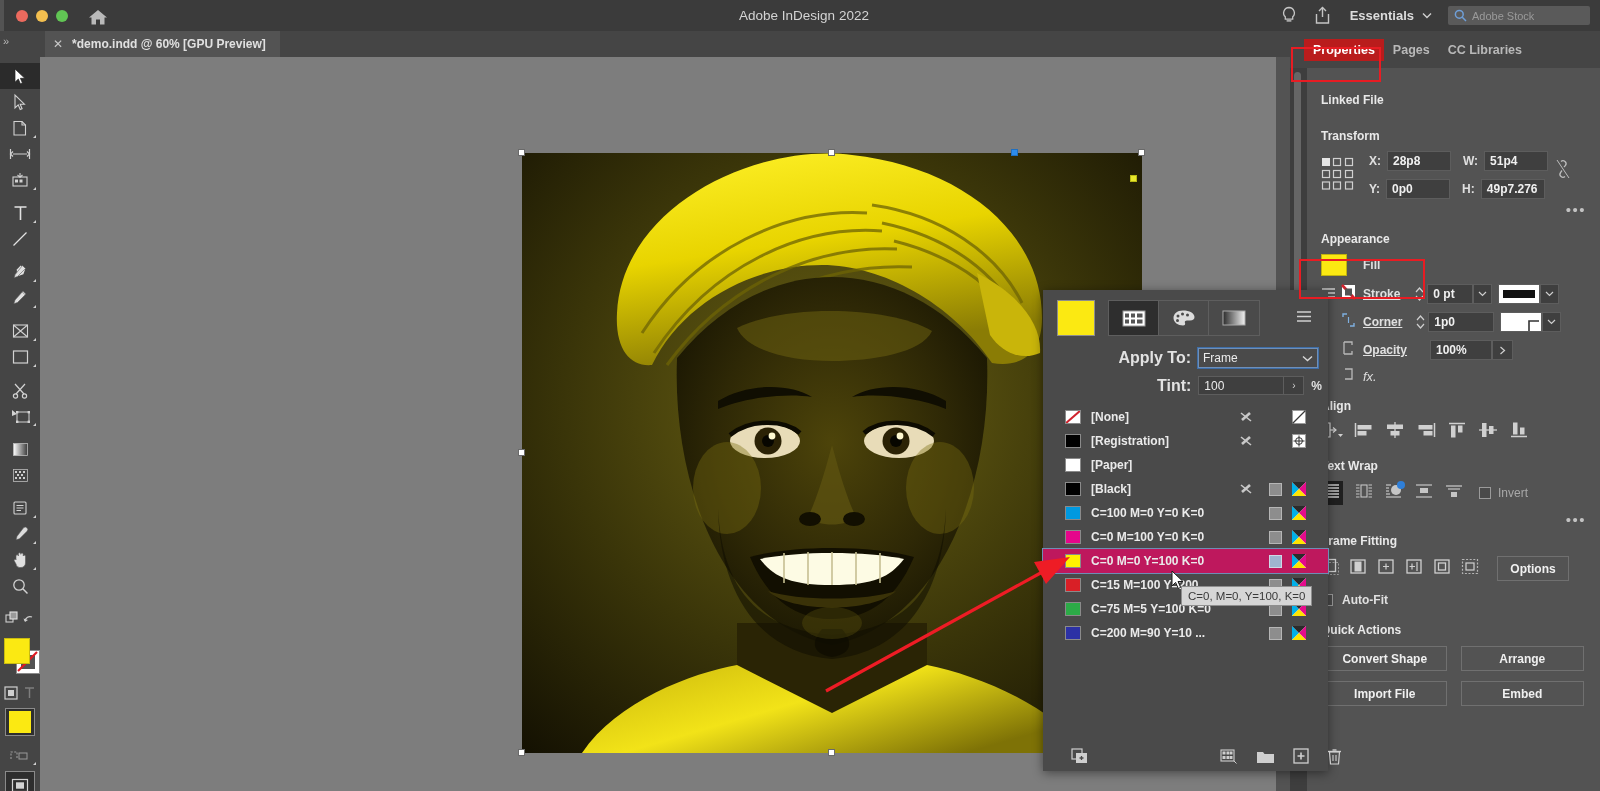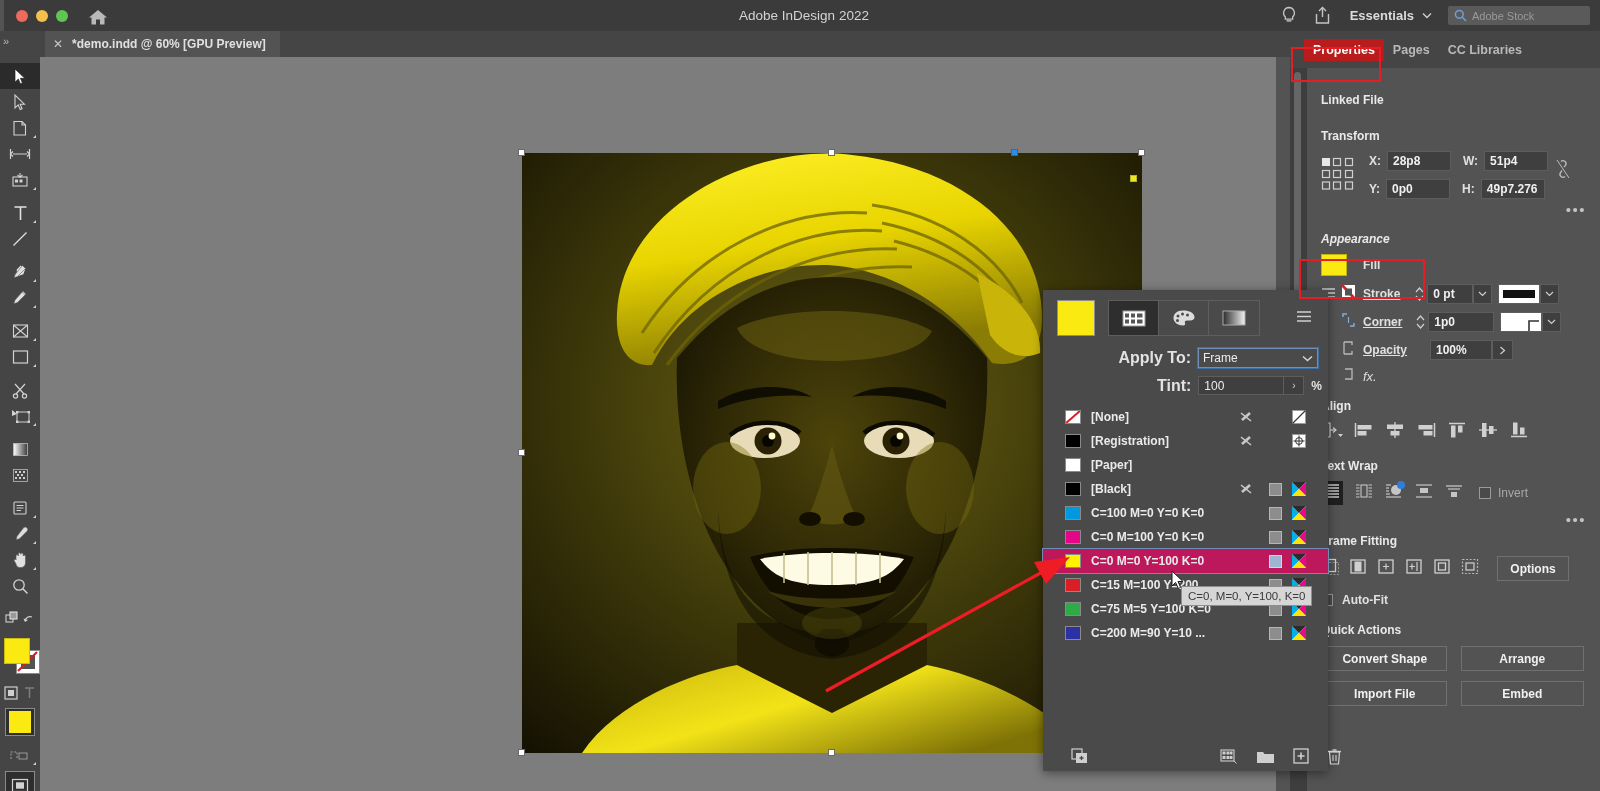--- a/index.html
+++ b/index.html
@@ -600,21 +600,21 @@
         <div style="margin-left:8px;margin-top:8px;">
           <svg width="14" height="20" viewBox="0 0 14 20">
               <path d="M5 2.5 a3 3 0 0 1 4.5 3.9 L8 8" fill="none" stroke="#bdbdbd" stroke-width="1.3"></path>
               <path d="M9 17.5 a3 3 0 0 1 -4.5 -3.9 L6 11.5" fill="none" stroke="#bdbdbd" stroke-width="1.3"></path>
               <path d="M1 1 L13 19" stroke="#bdbdbd" stroke-width="1"></path>
             </svg>
         </div>
       </div>
       <div class="dots" style="text-align:right;padding-right:14px;margin-top:2px;">•••</div>
 
-      <div class="sec-title" style="padding-top:14px;font-style:italic;">Appearance</div>
+      <div class="sec-title" style="padding-top:14px;">Appearance</div>
 
       <div class="row" style="margin-top:8px;align-items:center;">
         <div style="width:26px;height:22px;background:#fbe912;border:1px solid #c0b30f;"></div>
         <span class="lbl-s" style="margin-left:16px;">Fill</span>
       </div>
 
       <div class="row" style="margin-top:8px;align-items:center;">
         <div style="margin-right:5px;">
           <svg width="15" height="12" viewBox="0 0 15 12">
               <path d="M1 2 L14 2 M1 6 L14 6 M1 10 L14 10" stroke="#cacaca" stroke-width="1.5"></path>

